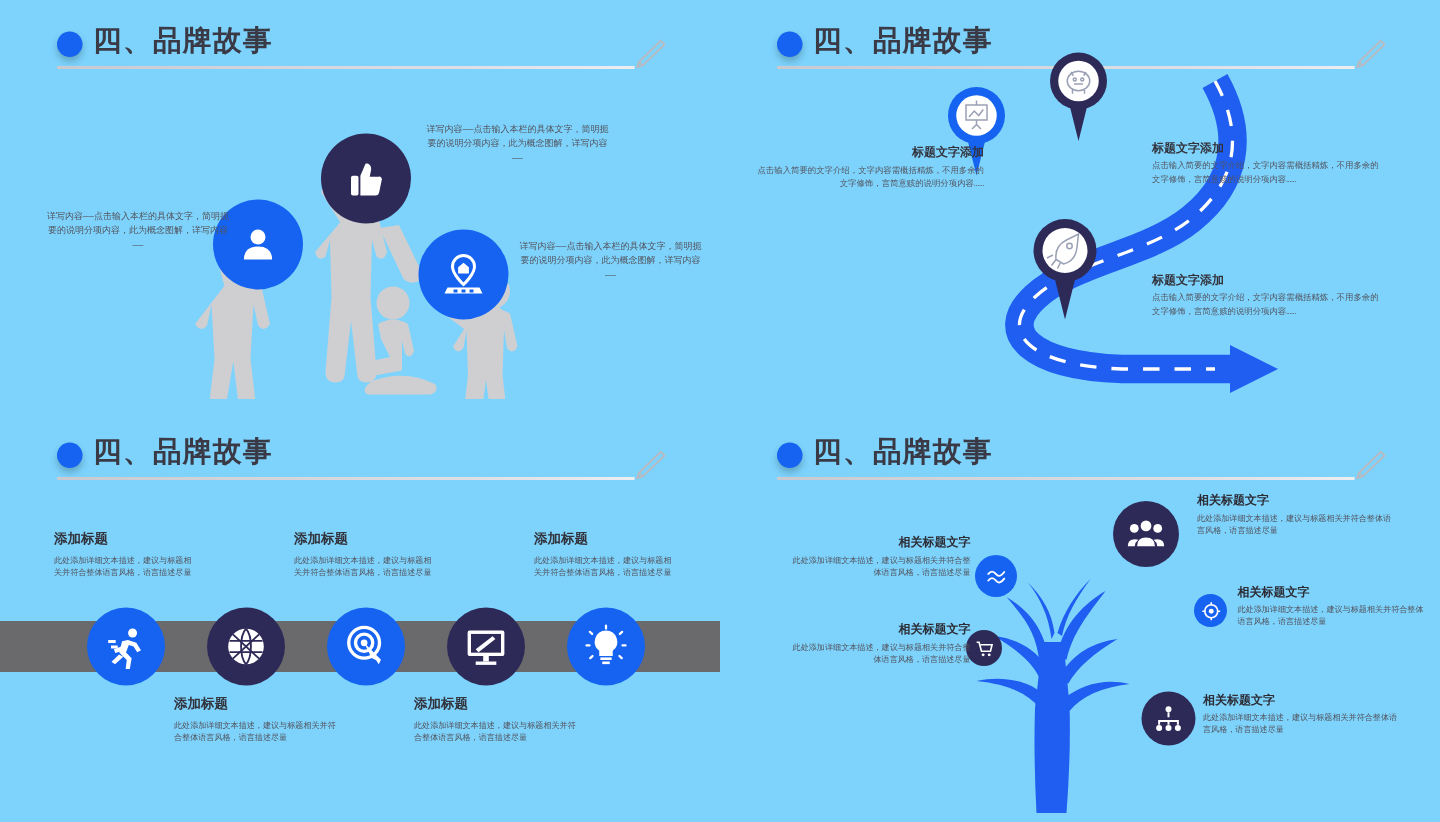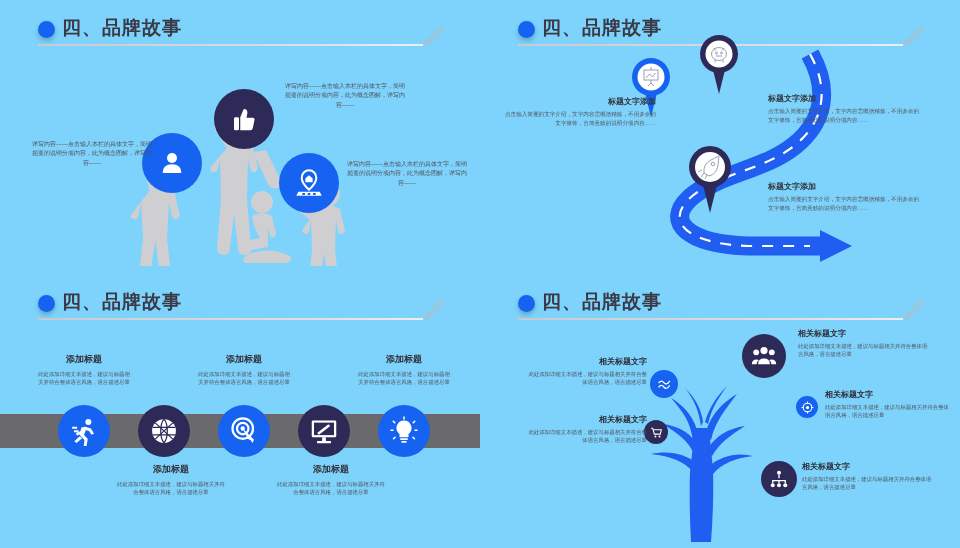--- a/index.html
+++ b/index.html
@@ -32,21 +32,21 @@
     font-size: 19px; font-weight: bold; color: #3a3a46;
     letter-spacing: 1px; line-height: 28px; white-space: nowrap;
   }
   .hdr-rule {
     position: absolute; left: 38px; top: 30px; width: 385px; height: 2px;
     background: linear-gradient(to right, #c9c9cf 0%, #dedee3 70%, #eeeef1 100%);
   }
   .hdr-pen { position: absolute; left: 418px; top: 11px; }
 
   
-  .tb { position: absolute; color: #4b4b55; }
+  .tb { position: absolute; color: #4b4b55; font-family: Liberation Mono, monospace; }
   .tb .ttl { font-weight: bold; margin-bottom: 3px; }
   .tb .bd  { line-height: 1.55; }
 
   
   .s1-fig { position: absolute; left: 120px; top: 76px; }
   .s1-txt { width: 124px; font-size: 6px; text-align: center; line-height: 1.62; color:#53535d; }
   #s1-t1 { left: 30px;  top: 140px; }
   #s1-t2 { left: 283px; top: 82px; }
   #s1-t3 { left: 345px; top: 160px; }
 
@@ -55,21 +55,21 @@
   .badge.navy { background:#2e2a58; }
 
   
   .s2-txt { width: 154px; font-size: 5.6px; color:#53535d; }
   .s2-txt .ttl { font-size: 8px; color:#33333c; }
   #s2-t1 { left: 22px;  top: 96px; text-align: right; }
   #s2-t2 { left: 288px; top: 93px; text-align: left; }
   #s2-t3 { left: 288px; top: 181px; text-align: left; }
 
   .pin { position: absolute; }
-  .s3-txt { width: 96px; font-size: 5.4px; text-align:center; color:#53535d; }
+  .s3-txt { width: 96px; font-size: 5.4px; color:#53535d; }
   .s3-txt .ttl { font-size: 9px; color:#33333c; font-weight:bold; margin-bottom:4px;}
   .s3-circ { position:absolute; width:52px; height:52px; border-radius:50%;
              display:flex; align-items:center; justify-content:center; }
 
   
   .s4-txt { font-size: 5.4px; color:#53535d; width: 122px; }
   .s4-txt .ttl { font-size: 8px; color:#2d2d36; font-weight:bold; margin-bottom:3px; }
   .s4-node { position:absolute; border-radius:50%; display:flex; align-items:center; justify-content:center; }
 
   svg { display:block; }

